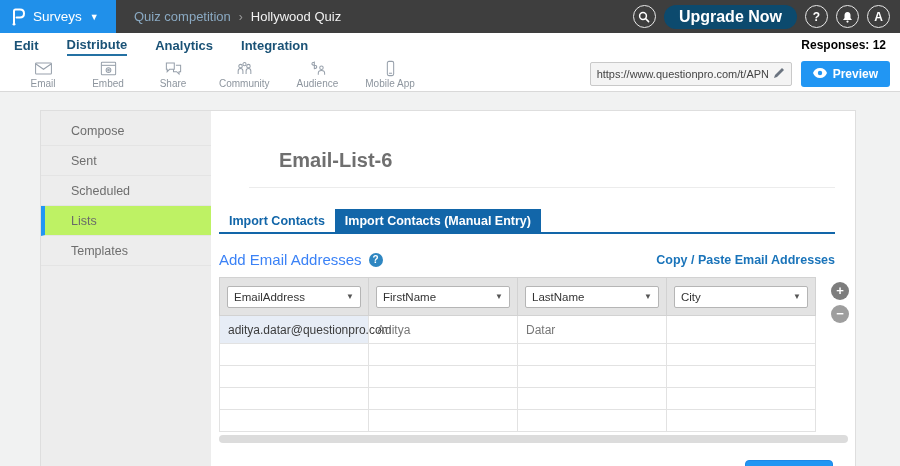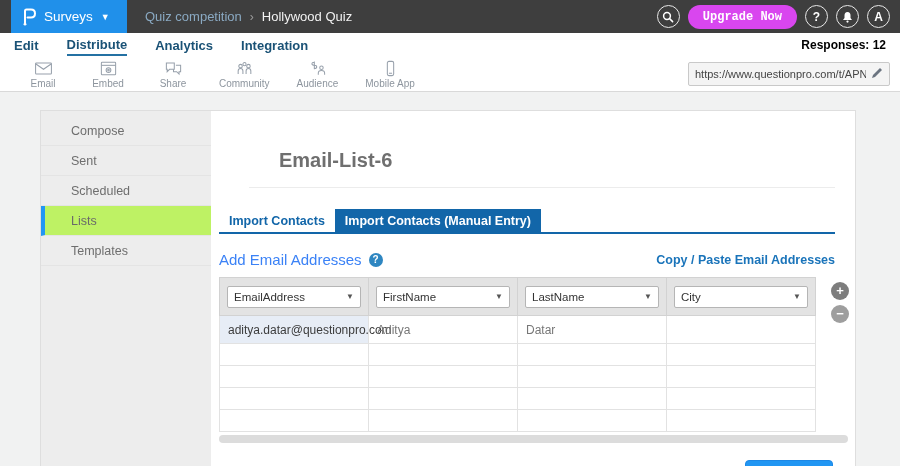--- a/index.html
+++ b/index.html
@@ -2,31 +2,31 @@
 <html><head>
 <meta charset="utf-8">
 <style>
   * { margin:0; padding:0; box-sizing:border-box; }
   html,body { background:#e9e9e9; }
   body { font-family:"Liberation Sans", sans-serif; }
   .screen { position:relative; width:900px; height:466px; background:#f1f2f2; overflow:hidden; margin:0 auto; }
 
   
   .topbar { position:absolute; top:0; left:0; width:900px; height:33px; background:#3e3e3e; display:flex; align-items:center; }
-  .logo-area { width:116px; height:33px; background:#2090ea; display:flex; align-items:center; padding:0 8px 0 10px; gap:7px; cursor:pointer;margin-left:11px; }
+  .logo-area { width:116px; height:33px; background:#2090ea; display:flex; align-items:center; padding:0 8px 0 10px; gap:7px; cursor:pointer; }
   .logo-mark { width:16px; height:18px; flex:0 0 auto; }
   .logo-product { color:#fff; font-size:13.5px; }
   .caret-down { color:#fff; font-size:9px; margin-left:1px; }
   .breadcrumb { display:flex; align-items:flex-end; gap:8px; margin-left:18px; font-size:13px; }
   .crumb-parent { color:#8aa9c2; cursor:pointer; }
   .crumb-sep { color:#9a9a9a; font-size:12px; }
   .crumb-current { color:#f2f2f2; }
   .topbar-right { margin-left:auto; display:flex; align-items:center; gap:8px; padding-right:10px; }
   .circle-btn { width:23px; height:23px; border:1.6px solid #e8e8e8; border-radius:50%; display:flex; align-items:center; justify-content:center; color:#fff; font-size:12px; font-weight:bold; cursor:pointer; background:transparent; }
-  .upgrade-btn { background:#d946ef; color:#fff; border:none; border-radius:13px; height:24px; padding:0 15px; font-size:12px; font-weight:bold; font-family:Liberation Mono, monospace; cursor:pointer; }
+  .upgrade-btn { background:#0c4a6e; color:#fff; border:none; border-radius:13px; height:24px; padding:0 15px; font-size:16px; font-weight:bold; font-family:Liberation Sans, sans-serif; cursor:pointer; }
 
   
   .subnav { position:absolute; top:33px; left:0; width:900px; height:24px; background:#ffffff; display:flex; align-items:center; padding:0 14px; gap:28px; }
   .subnav-item { font-size:13px; font-weight:bold; color:#1a5276; cursor:pointer; padding:2px 0; }
   .subnav-item.active { border-bottom:2px solid #2471a3; }
   .responses { margin-left:auto; font-size:12px; font-weight:bold; color:#000000; }
 
   
   .toolbar { position:absolute; top:57px; left:0; width:900px; height:35px; background:#fff; border-bottom:1px solid #d9d9d9; display:flex; align-items:center; padding:0 10px 0 24px; }
   .tool-items { display:flex; gap:27px; }
@@ -177,20 +177,29 @@
     </div>
     <div class="toolbar-right">
       <div class="url-box">
         <span class="url-text">https://www.questionpro.com/t/APNrFZ</span>
         <span class="pencil-icon">
           <svg viewBox="0 0 12 12">
               <path d="M1 11 L2 8 L9 1 L11 3 L4 10 Z"></path>
             </svg>
         </span>
       </div>
+      <button class="preview-btn">
+        <span class="eye-icon">
+          <svg viewBox="0 0 14 10">
+              <path d="M7 0 Q12 0 14 5 Q12 10 7 10 Q2 10 0 5 Q2 0 7 0 Z"></path>
+              <circle cx="7" cy="5" r="2.2" fill="#2196f3"></circle>
+            </svg>
+        </span>
+        <span>Preview</span>
+      </button>
     </div>
   </div>
 
   <div class="panel">
     <aside class="sidebar">
       <div class="side-item">Compose</div>
       <div class="side-item">Sent</div>
       <div class="side-item">Scheduled</div>
       <div class="side-item active">Lists</div>
       <div class="side-item">Templates</div>

